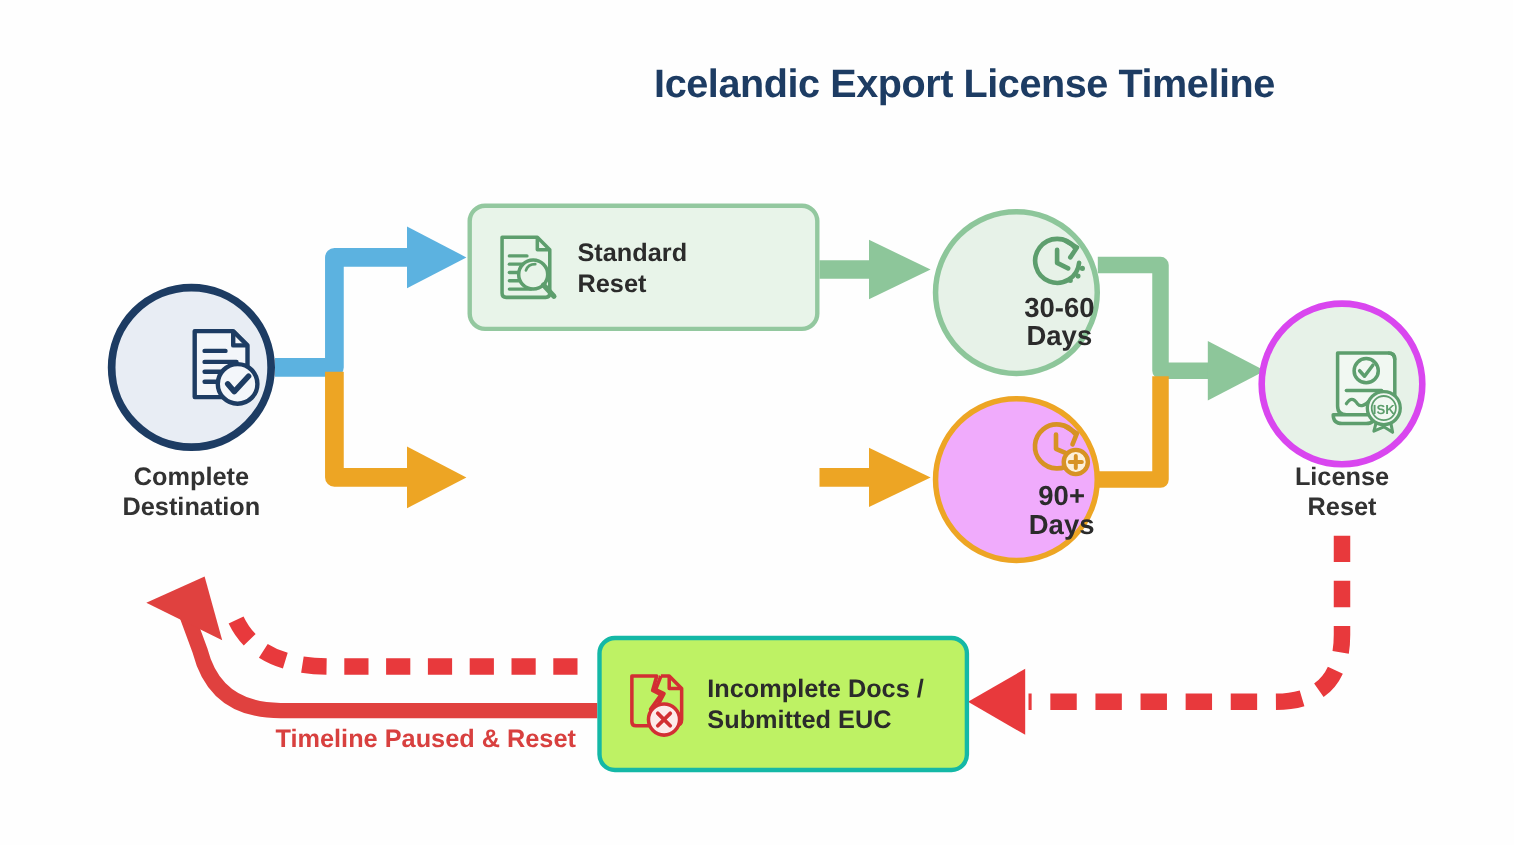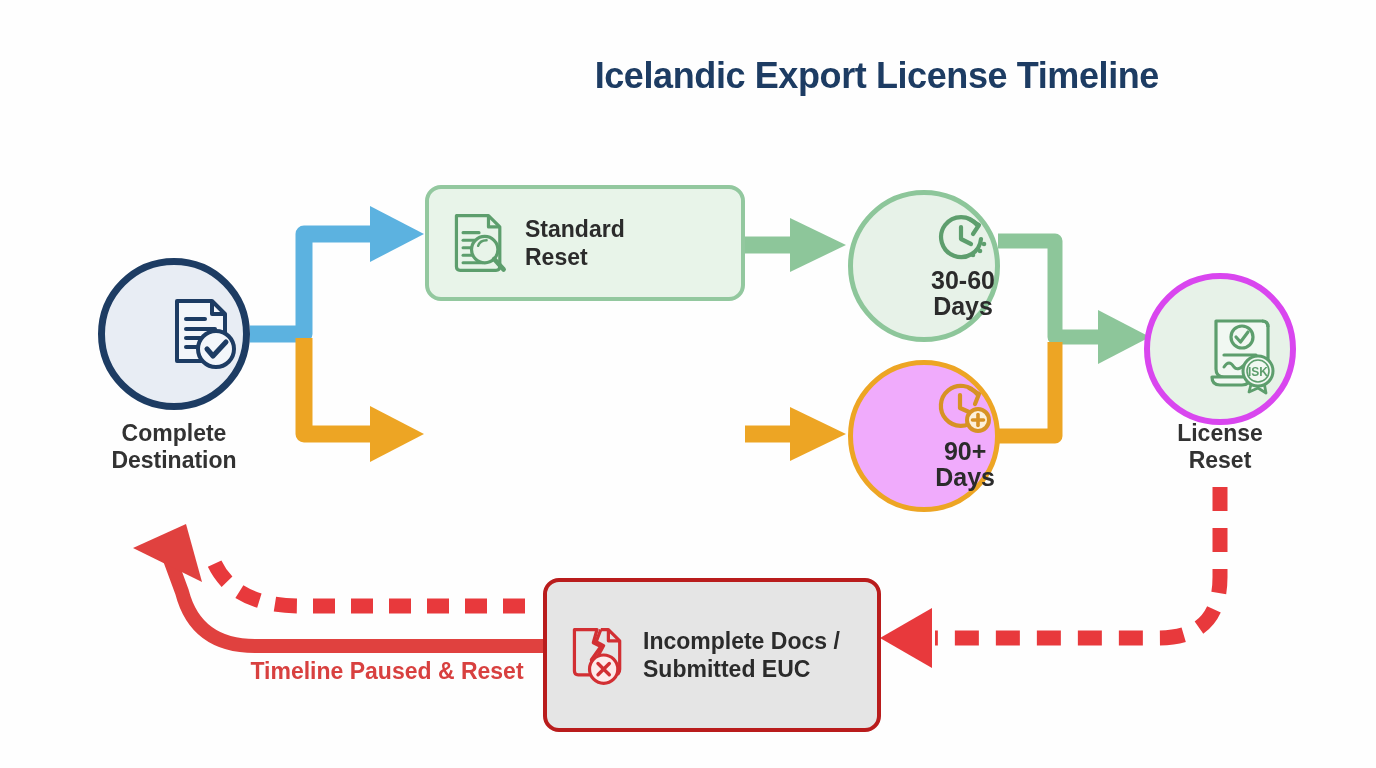--- a/index.html
+++ b/index.html
@@ -112,23 +112,23 @@
     border: 4px solid #93c89f;
   }
   #box-sensitive {
     left: 425px; top: 370px;
     width: 320px; height: 125px;
     background: #fdf0d9;
     border: 4px solid #eda524;
   }
   #box-incomplete {
     left: 543px; top: 578px;
-    width: 338px; height: 154px;
-    background: #e5e5e5;
-    border: 4px solid #b91c1c;
+    width: 338px; height: 124px;
+    background: #bef264;
+    border: 4px solid #14b8a6;
   }
   .box-icon {
     flex: 0 0 auto;
     width: 66px;
     height: 66px;
     margin-right: 12px;
   }
   .box-text {
     font-weight: bold;
     font-size: 23px;

